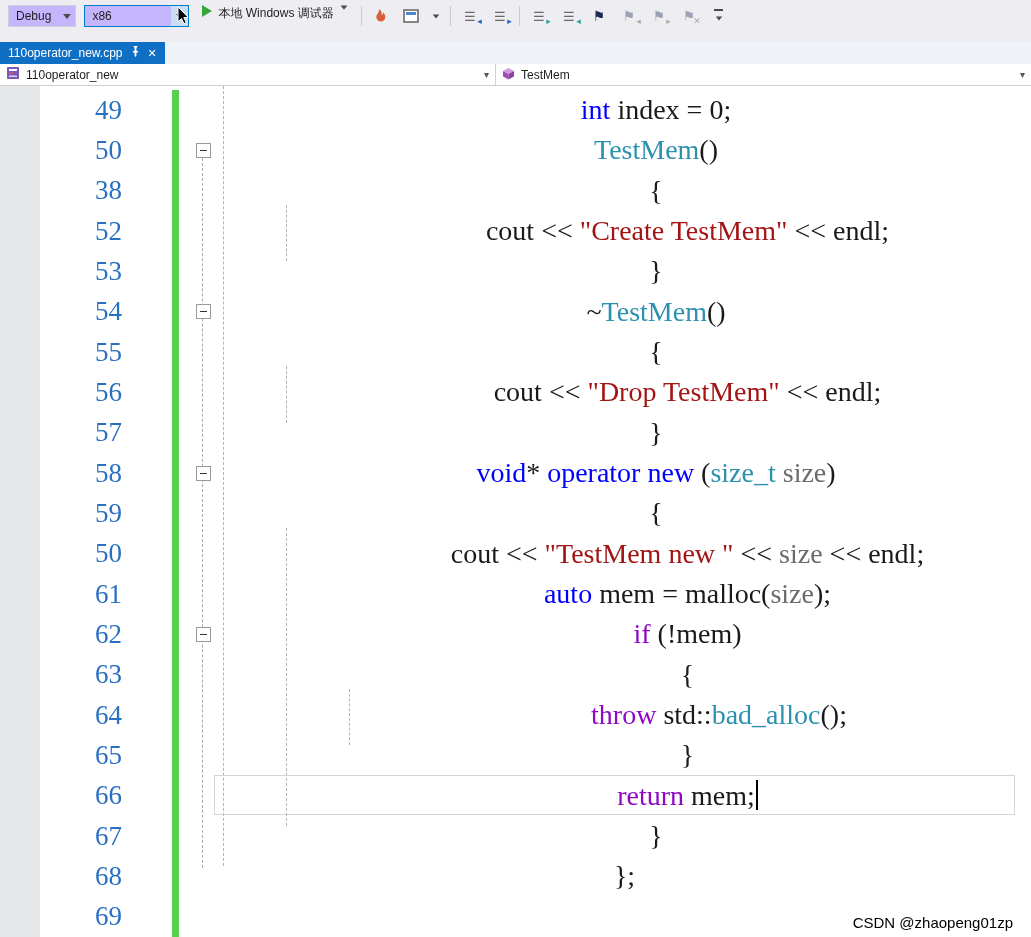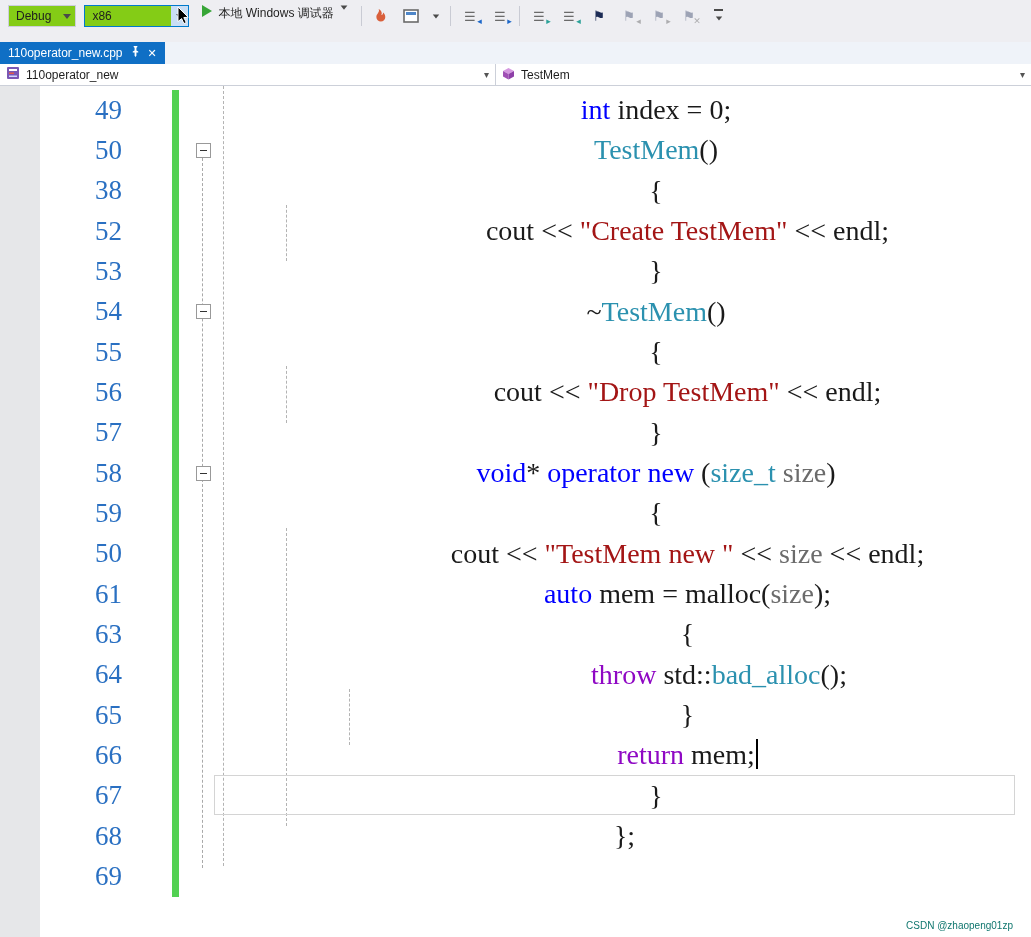--- a/index.html
+++ b/index.html
@@ -2,21 +2,21 @@
 <html style="--tabblue: #0f6fc5; --tbbg: #eeeef2; --green: #37a537; --green2: #52d152; --marg: #e6e7e9; --lnum: #2a70c2; --kw: #0000ff; --ty: #2b91af; --st: #a31515; --ct: #8f08c4; --pl: #1a1a1a; --pr: #6b6b6b;"><head>
 <meta charset="utf-8">
 <style>
   * { margin:0; padding:0; box-sizing:border-box; }
   html,body { width:1031px; height:937px; overflow:hidden; background:#fff; }
   #app { width:1031px; height:937px; font-family:"Liberation Sans",sans-serif; position:relative; }
 
   
   .toolbar { position:relative; height:42px; background:var(--tbbg,#eeeef2); display:flex;
              align-items:flex-start; padding:5px 8px 0 8px; gap:8px; font-size:12px; color:#1e1e1e; }
-  .combo { height:22px; background:#84cc16; border:1px solid #cccedb; display:flex; align-items:center; }
+  .combo { height:22px; background:#c4b5fd; border:1px solid #cccedb; display:flex; align-items:center; }
   .combo .combo-text { padding:0 7px; min-width:42px; }
   .combo .combo-btn { width:17px; height:100%; display:flex; align-items:center; justify-content:center; }
   .combo.focus { border-color:#007acc; }
   .combo-btn.hover { background:#c9def5; }
   .tri-down { width:0; height:0; border-left:4px solid transparent; border-right:4px solid transparent; border-top:5px solid #4a4a4a; display:inline-block; }
   .run-group { height:22px; display:flex; gap:6px; padding:0 5px; }
   .play-tri { width:0; height:0; border-top:6px solid transparent; border-bottom:6px solid transparent; border-left:10px solid var(--green,#37a537); display:inline-block; }
   .sep { width:1px; height:20px; background:#c9cbd4; margin-top:1px; flex:none; }
   .tbi { position:relative; width:22px; height:22px; display:flex; align-items:center; justify-content:center; flex:none; }
   .tbi .g { font-size:13px; color:#6a6a6a; font-family:"DejaVu Sans",sans-serif; line-height:1; }
@@ -55,21 +55,21 @@
   .tk-ty { color:var(--ty,#2b91af); }
   .tk-st { color:var(--st,#a31515); }
   .tk-ct { color:var(--ct,#8f08c4); }
   .tk-pl { color:var(--pl,#1a1a1a); }
   .tk-pr { color:var(--pr,#6b6b6b); }
   .caret { display:inline-block; width:2px; height:30px; background:#000; vertical-align:-5px; margin-left:1px; }
   #overlays { position:absolute; inset:0; z-index:1; pointer-events:none; }
   .guide { position:absolute; width:0; border-left:1px dashed #b3b3b3; }
   .margin-line { position:absolute; left:202px; width:0; border-left:1px dashed #a9a9a9; }
   .current-line { position:absolute; left:214px; right:16px; height:40px; border:1px solid #d4d4d4; }
-  .watermark { position:absolute; right:18px; bottom:6px; font-size:10px; color:#0f766e; z-index:3; }
+  .watermark { position:absolute; right:18px; bottom:6px; font-size:15px; color:#000000; z-index:3; }
 </style>
 </head>
 <body>
 
 <div id="app">
 
   <div class="toolbar">
     <div class="combo">
       <span class="combo-text">Debug</span>
       <span class="combo-btn">
@@ -280,20 +280,30 @@
           <div class="c-fold"></div>
           <div class="c-code" style="padding-left: 128px;"><span class="tk-pl">cout &lt;&lt; </span><span class="tk-st">"TestMem new "</span><span class="tk-pl"> &lt;&lt; </span><span class="tk-pr">size</span><span class="tk-pl"> &lt;&lt; endl;</span></div>
         </div>
         <div class="cl">
           <div class="c-num">61</div>
           <div class="c-bar"></div>
           <div class="c-fold"></div>
           <div class="c-code" style="padding-left: 128px;"><span class="tk-kw">auto</span><span class="tk-pl"> mem = malloc(</span><span class="tk-pr">size</span><span class="tk-pl">);</span></div>
         </div>
         <div class="cl">
+          <div class="c-num">62</div>
+          <div class="c-bar"></div>
+          <div class="c-fold">
+            <div class="fold-box">
+              <div class="fold-minus"></div>
+            </div>
+          </div>
+          <div class="c-code" style="padding-left: 128px;"><span class="tk-ct">if</span><span class="tk-pl"> (!mem)</span></div>
+        </div>
+        <div class="cl">
           <div class="c-num">63</div>
           <div class="c-bar"></div>
           <div class="c-fold"></div>
           <div class="c-code" style="padding-left: 128px;"><span class="tk-pl">{</span></div>
         </div>
         <div class="cl">
           <div class="c-num">64</div>
           <div class="c-bar"></div>
           <div class="c-fold"></div>
           <div class="c-code" style="padding-left: 191px;"><span class="tk-ct">throw</span><span class="tk-pl"> std::</span><span class="tk-ty">bad_alloc</span><span class="tk-pl">();</span></div>

